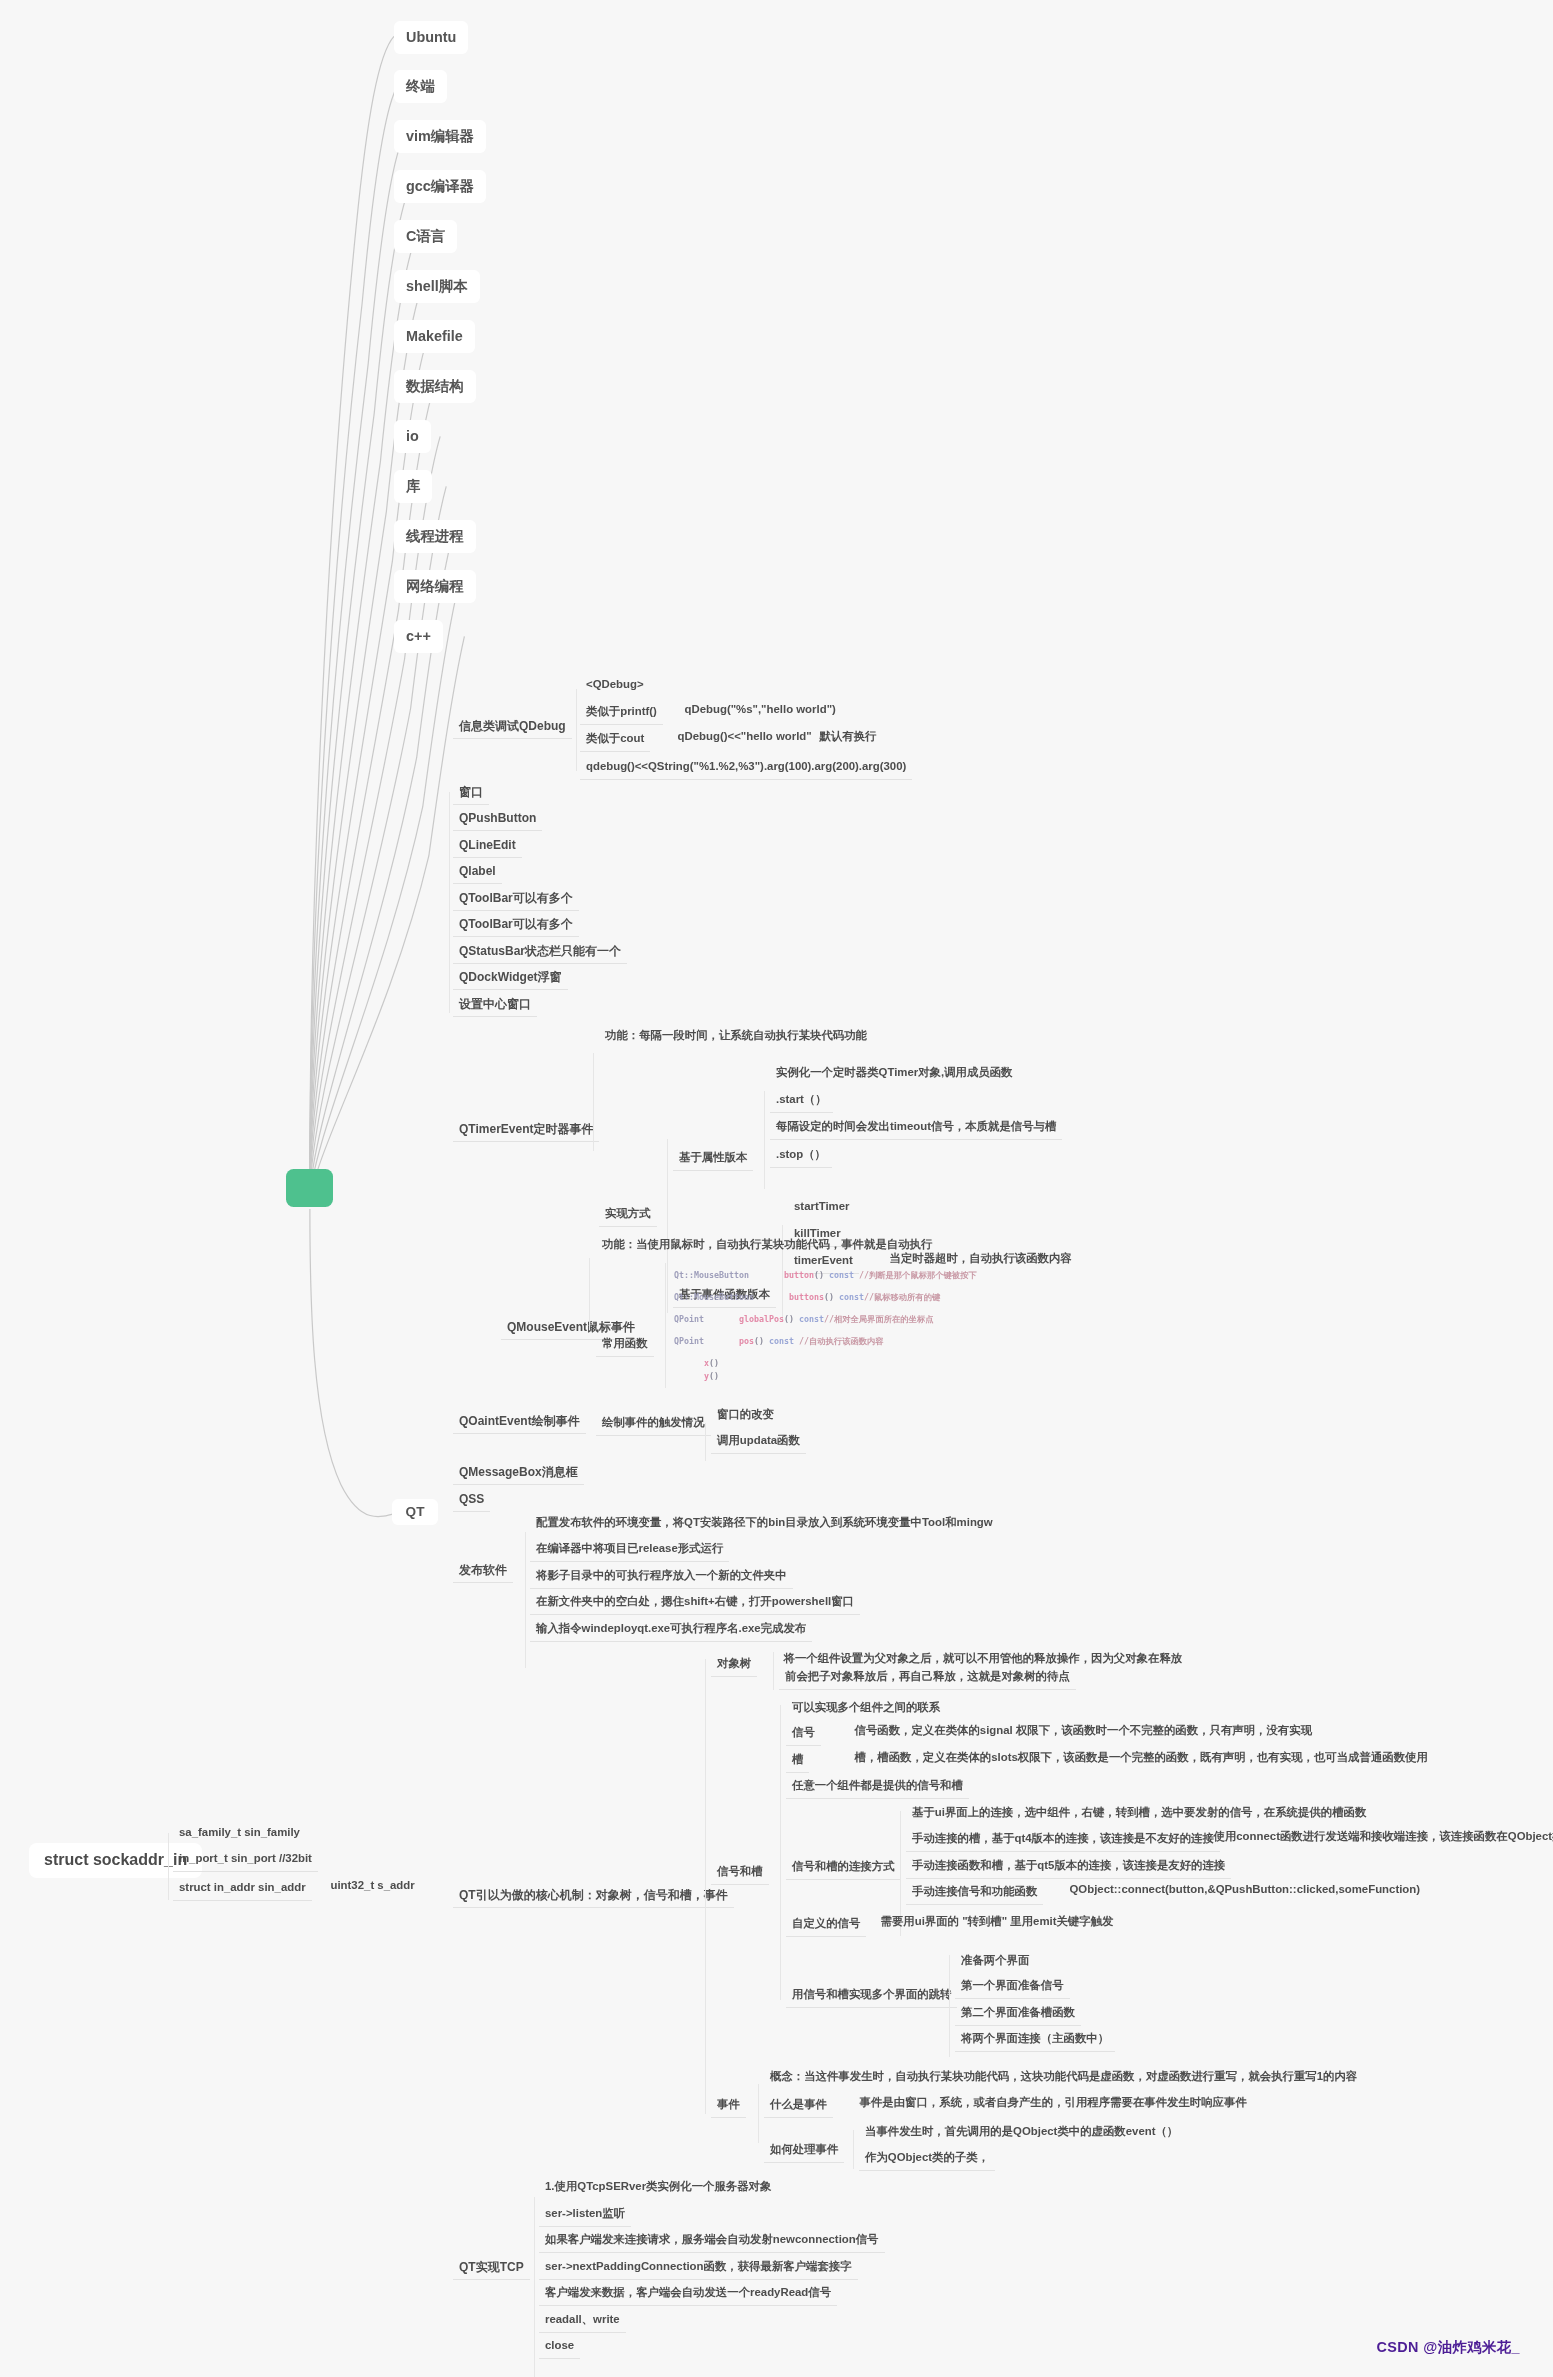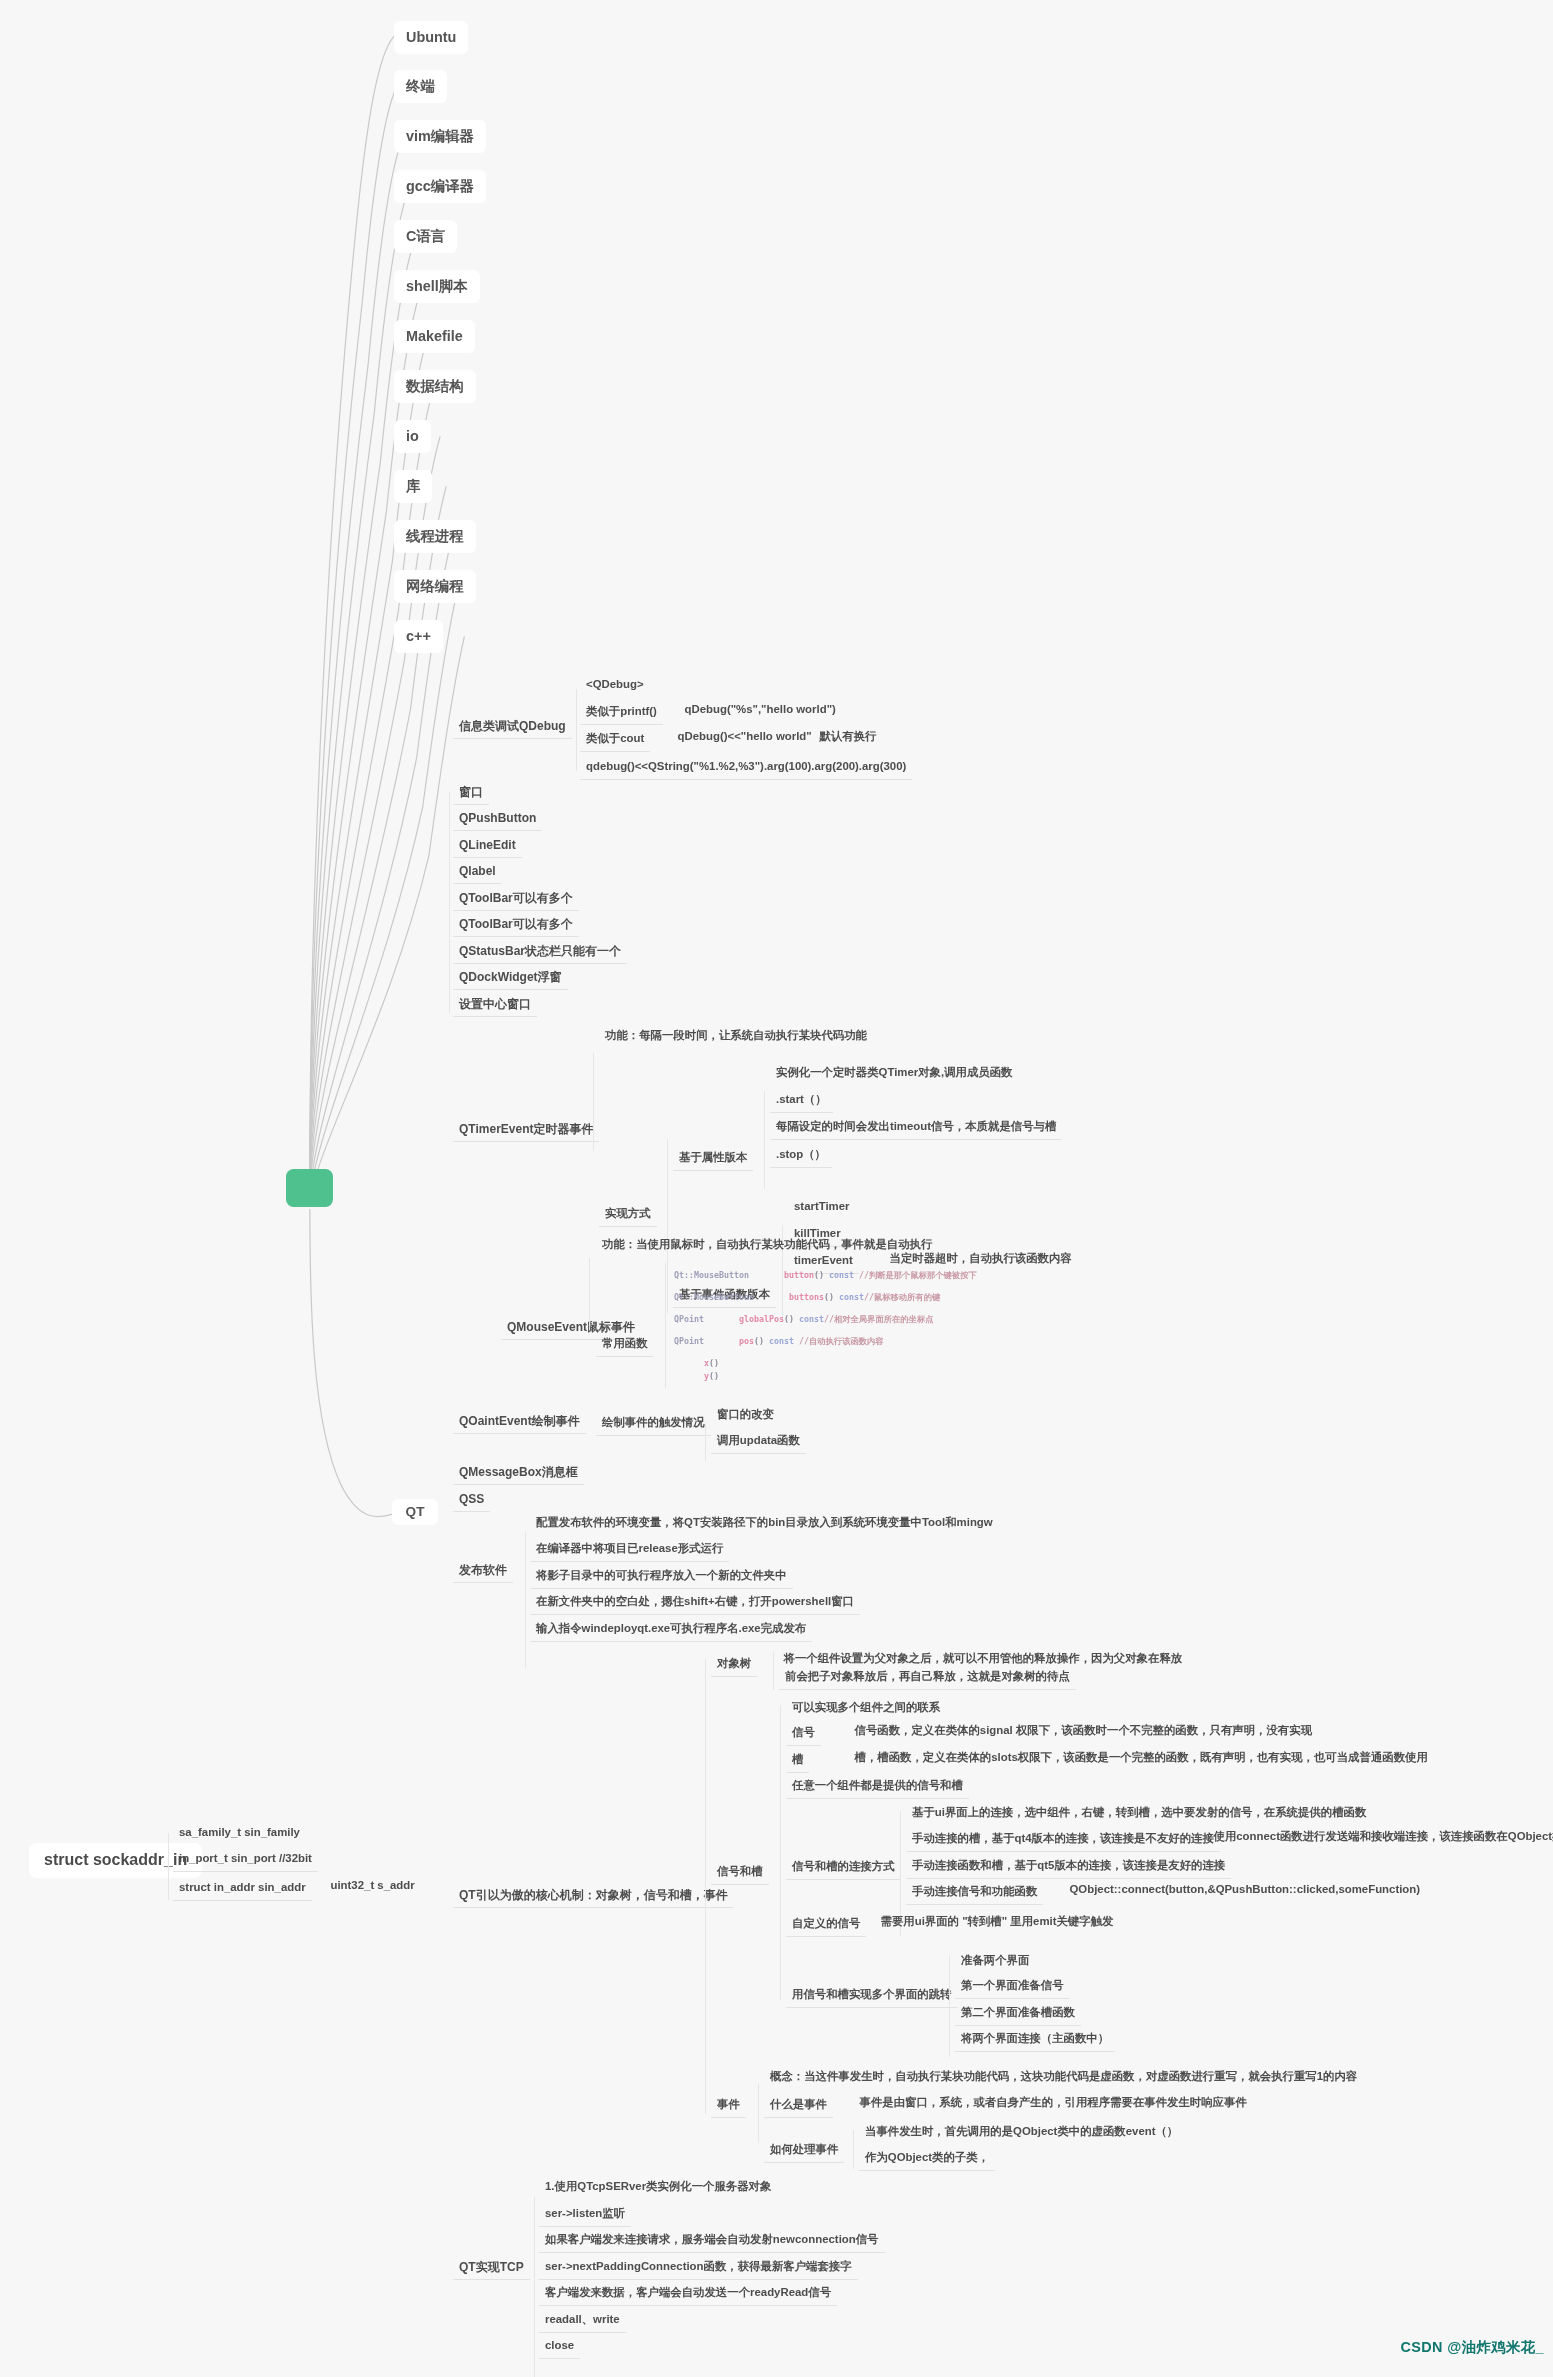--- a/index.html
+++ b/index.html
@@ -68,23 +68,23 @@
     font-size:8.3px;
     color:#8a8a9a;
     white-space:nowrap;
   }
   .code .kw{color:#9aa7d6;}
   .code .fn{color:#e38aa8;padding-left:30px;}
   .code .cm{color:#c99aa6;}
   .code .ty{color:#9f9fbb;}
   .watermark{
     position:absolute;
-    right:9px;bottom:19.7px;
+    right:33px;bottom:19.7px;
     font-size:14.4px;
-    color:#0f766e;
+    color:#4c1d95;
     letter-spacing:0.4px;
   }
   .grp{position:absolute;border-left:0.8px solid #e6e6e6;}
 </style>
 </head>
 <body>
 
 <div id="canvas">
 
   <svg class="links" viewBox="0 0 2050 3138">

